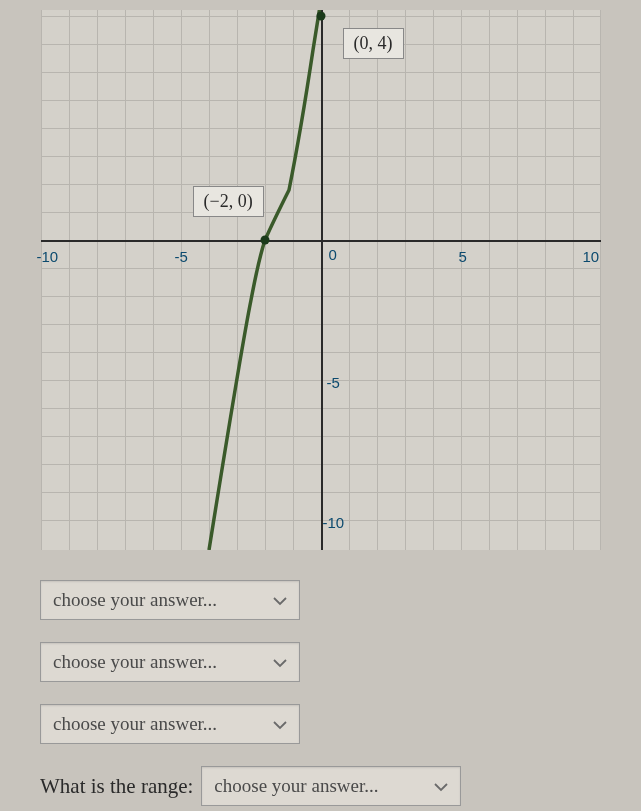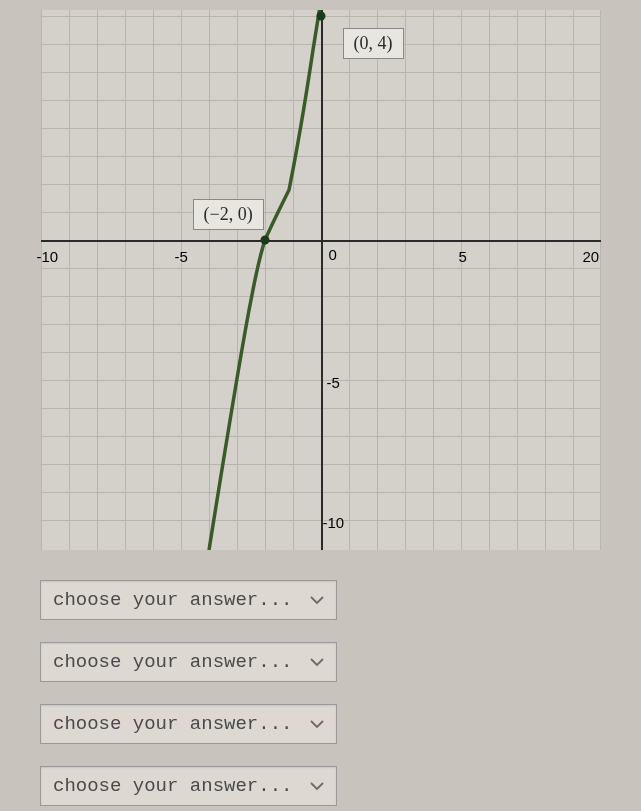--- a/index.html
+++ b/index.html
@@ -47,21 +47,21 @@
       left: 0;
     }
     .axis.y {
       width: 2px;
       height: 100%;
       top: 0;
     }
     .tick-label {
       position: absolute;
       font-size: 15px;
-      color: #000000;
+      color: #0c4a6e;
       font-family: Arial, sans-serif;
     }
     .point-label {
       position: absolute;
       background: #e8e6e0;
       border: 1px solid #888;
       padding: 4px 10px;
       font-size: 18px;
       color: #2a2a2a;
       font-family: 'Times New Roman', serif;
@@ -91,21 +91,21 @@
     }
     .dropdown {
       display: flex;
       align-items: center;
       justify-content: space-between;
       background: #ddd9d2;
       border: 1px solid #999;
       padding: 8px 12px;
       font-size: 19px;
       color: #4a4a4a;
-      font-family: Liberation Mono, monospace;
+      font-family: Liberation Serif, serif;
       cursor: pointer;
       min-width: 260px;
       box-shadow: inset 0 1px 2px rgba(0,0,0,0.1);
     }
     .dropdown .chevron {
       margin-left: 18px;
       color: #6a6a6a;
     }
     .point-dot {
       position: absolute;
@@ -161,32 +161,32 @@
   <div class="grid-line h" style="top:482px"></div>
   <div class="grid-line h" style="top:510px"></div>
 
   <div class="axis x" style="top:230px"></div>
   <div class="axis y" style="left:280px"></div>
 
   <span class="tick-label" style="left:-4px; top:238px">-10</span>
   <span class="tick-label" style="left:134px; top:238px">-5</span>
   <span class="tick-label" style="left:288px; top:236px">0</span>
   <span class="tick-label" style="left:418px; top:238px">5</span>
-  <span class="tick-label" style="left:542px; top:238px">20</span>
+  <span class="tick-label" style="left:542px; top:238px">10</span>
   <span class="tick-label" style="left:286px; top:364px">-5</span>
   <span class="tick-label" style="left:282px; top:504px">-10</span>
 
   <svg class="curve" viewBox="0 0 560 540">
     <path d="M 168 540 Q 200 340 210 290 Q 218 248 224 230 Q 232 212 248 180 Q 260 120 272 40 L 280 -10" stroke="#3a5a2a" stroke-width="3.5" fill="none"></path>
   </svg>
 
   <div class="point-dot" style="left:224px; top:230px"></div>
   <div class="point-dot" style="left:280px; top:6px"></div>
 
-  <div class="point-label" style="left:152px; top:189px">(−2, 0)</div>
+  <div class="point-label" style="left:152px; top:176px">(−2, 0)</div>
   <div class="point-label" style="left:302px; top:18px">(0, 4)</div>
 </div>
 
 <div class="questions">
 
   <div class="question-row">
     <div class="dropdown">
       <span>choose your answer...</span>
       <span class="chevron">
         <svg width="14" height="10" viewBox="0 0 14 10">
@@ -212,20 +212,21 @@
       <span>choose your answer...</span>
       <span class="chevron">
         <svg width="14" height="10" viewBox="0 0 14 10">
             <path d="M1 2 L7 8 L13 2" stroke="#6a6a6a" stroke-width="1.8" fill="none"></path>
           </svg>
       </span>
     </div>
   </div>
 
   <div class="question-row">
+    <span class="question-label">What is the range:</span>
     <div class="dropdown">
       <span>choose your answer...</span>
       <span class="chevron">
         <svg width="14" height="10" viewBox="0 0 14 10">
             <path d="M1 2 L7 8 L13 2" stroke="#6a6a6a" stroke-width="1.8" fill="none"></path>
           </svg>
       </span>
     </div>
   </div>
 

